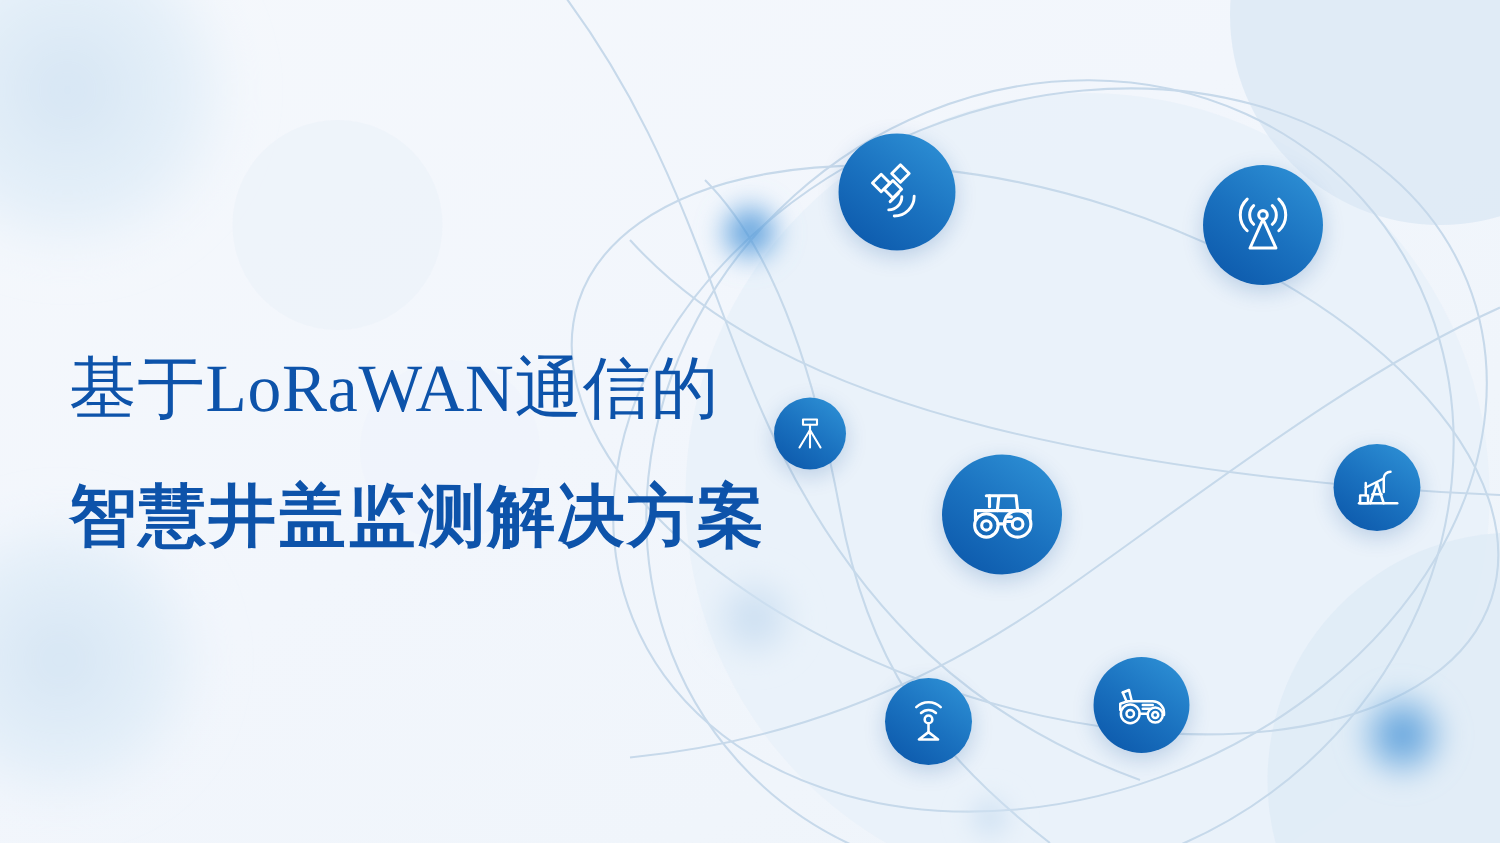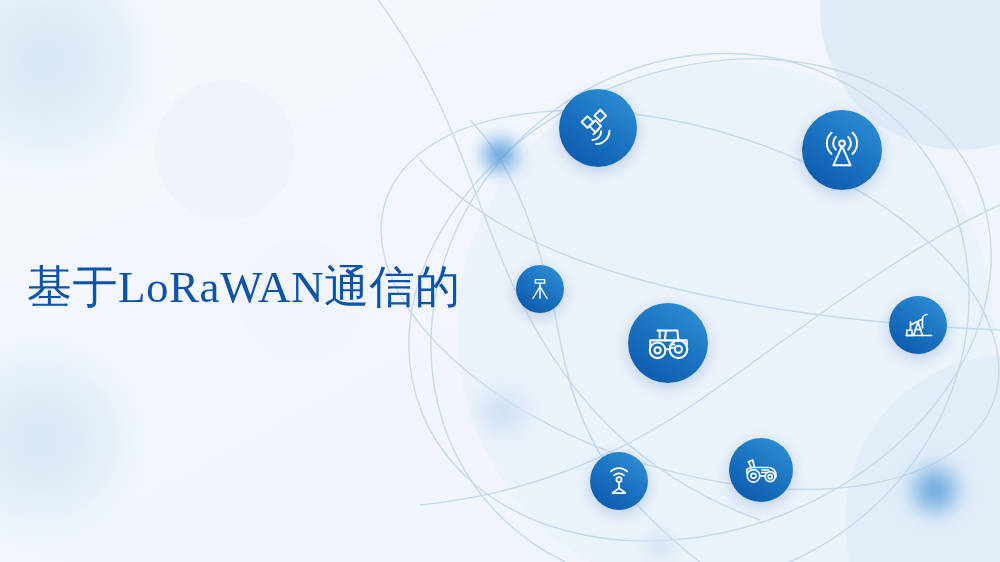--- a/index.html
+++ b/index.html
@@ -17,25 +17,24 @@
   }
   #bg-svg {
     position: absolute;
     left: 0; top: 0;
     width: 1000px;
     height: 562px;
     display: block;
   }
   .title-block {
     position: absolute;
-    left: 27px;
+    left: 46px;
     top: 228px;
     width: 560px;
     z-index: 10;
-    margin-top: 28px;
   }
   .title-line {
     color: #0d53aa;
     letter-spacing: 0.5px;
     white-space: nowrap;
   }
   .title-line-1 {
     font-family: "Liberation Serif", "DejaVu Serif", serif;
     font-size: 45px;
     line-height: 62px;
@@ -133,20 +132,21 @@
       <linearGradient id="nodeGrad" x1="1" y1="0" x2="0" y2="1">
         <stop offset="0%" stop-color="#3094d8"></stop>
         <stop offset="55%" stop-color="#1a71bf"></stop>
         <stop offset="100%" stop-color="#0a55a8"></stop>
       </linearGradient>
     </defs>
   </svg>
 
   <div class="title-block">
     <div class="title-line title-line-1">基于LoRaWAN通信的</div>
+    <div class="title-line title-line-2">智慧井盖监测解决方案</div>
   </div>
 
   <div class="node" style="left:559px; top:89px; width:78px; height:78px;
               background:linear-gradient(215deg,#3094d8 0%,#1a71bf 52%,#0a55a8 100%);">
     <svg width="44" height="44" viewBox="0 0 48 48" fill="none" stroke="#ffffff" stroke-width="2.1" stroke-linecap="round" stroke-linejoin="round">
       <rect x="8" y="13" width="9" height="9" transform="rotate(-45 12.5 17.5)"></rect>
       <rect x="22" y="6" width="9" height="9" transform="rotate(-45 26.5 10.5)"></rect>
       <rect x="16.5" y="17.5" width="9" height="9" transform="rotate(-45 21 22)"></rect>
       <path d="M25 25 L19 31"></path>
       <path d="M18 37 a9.5 9.5 0 0 0 9.5 -9.5"></path>

